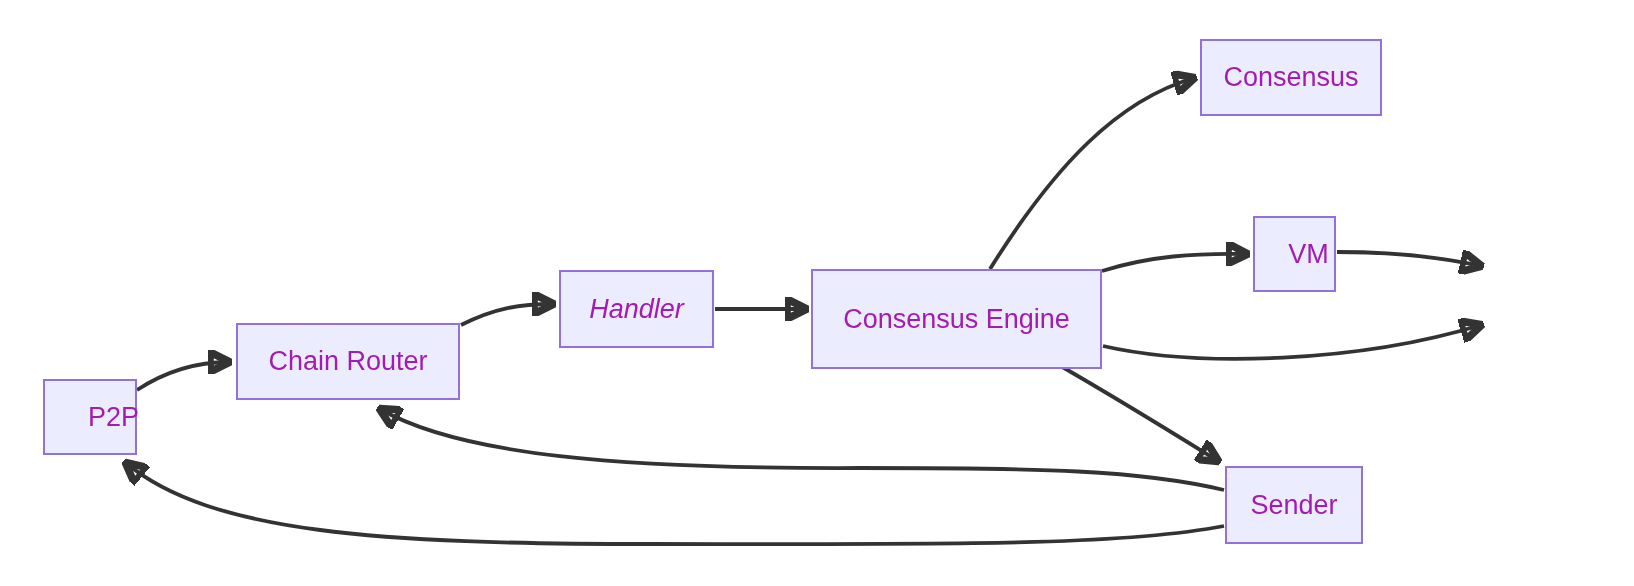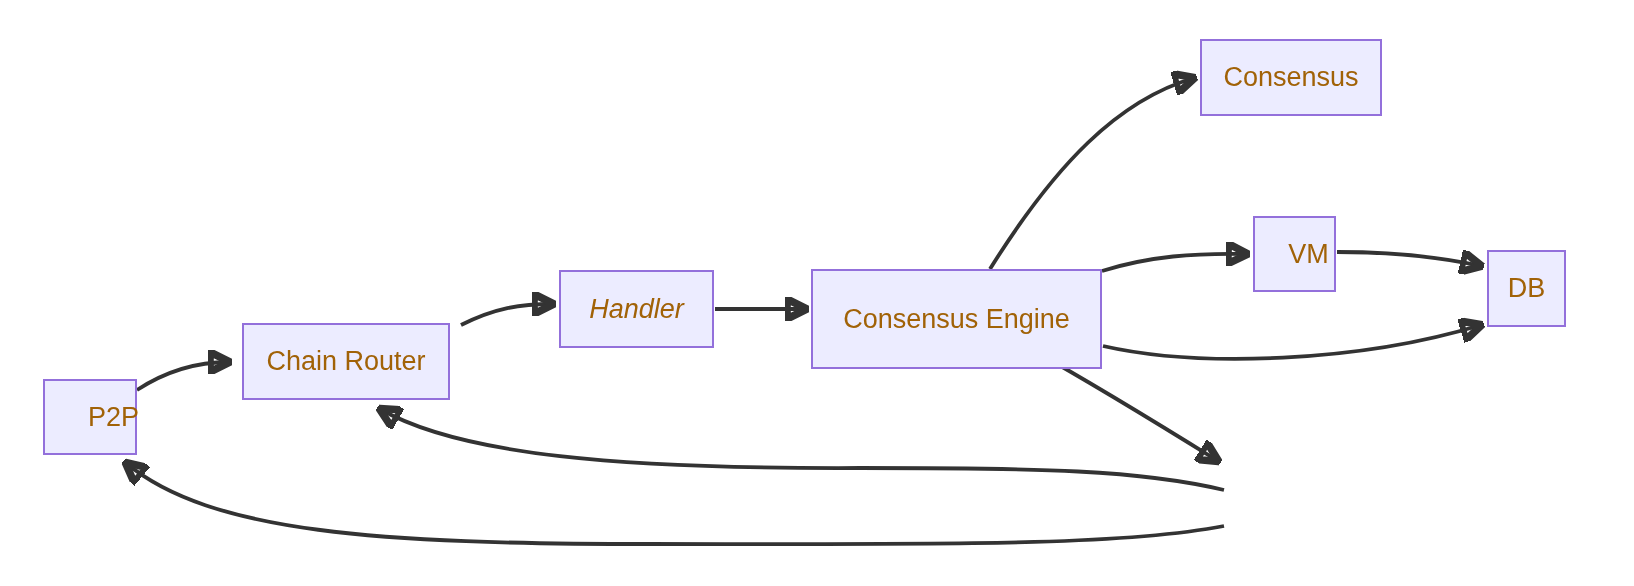--- a/index.html
+++ b/index.html
@@ -25,21 +25,21 @@
   .edges path {
     fill: none;
     stroke: #333333;
     stroke-width: 3.8;
   }
   .node {
     position: absolute;
     box-sizing: border-box;
     background: #ECECFF;
     border: 2px solid #9370DB;
-    color: #a16207;
+    color: #a21caf;
     font-size: 27px;
     display: flex;
     align-items: center;
     justify-content: center;
     white-space: nowrap;
     text-align: center;
   }
 </style>
 </head>
 <body>
@@ -62,38 +62,38 @@
     <path d="M1103,346 C1200,368 1360,362 1481,325" marker-end="url(#arrow)"></path>
     <path d="M1029,348 C1095,385 1165,428 1218,461" marker-end="url(#arrow)"></path>
     <path d="M1224,490 C1140,470 1040,468 860,468 C620,469 460,455 380,409" marker-end="url(#arrow)"></path>
     <path d="M1224,526 C1120,546 950,544 650,544 C380,544 210,533 126,463" marker-end="url(#arrow)"></path>
   </svg>
 
   <div class="node" style="left:43px; top:379px; width:94px; height:76px;padding-left:47px;">
     <span>P2P</span>
   </div>
 
-  <div class="node" style="left:242px; top:323px; width:208px; height:77px;">
+  <div class="node" style="left:236px; top:323px; width:224px; height:77px;">
     <span>Chain Router</span>
   </div>
 
   <div class="node" style="left:559px; top:270px; width:155px; height:78px;font-style:italic;">
     <span>Handler</span>
   </div>
 
   <div class="node" style="left:811px; top:269px; width:291px; height:100px;">
     <span>Consensus Engine</span>
   </div>
 
   <div class="node" style="left:1200px; top:39px; width:182px; height:77px;">
     <span>Consensus</span>
   </div>
 
   <div class="node" style="left:1253px; top:216px; width:83px; height:76px;padding-left:28px;">
     <span>VM</span>
   </div>
 
-  <div class="node" style="left:1487px; top:250px; width:79px; height:77px;">
-    <span>DB</span>
+
+  <div class="node" style="left:1225px; top:466px; width:138px; height:78px;">
+    <span>Sender</span>
   </div>
-
 
 </div>
 
 </body></html>

